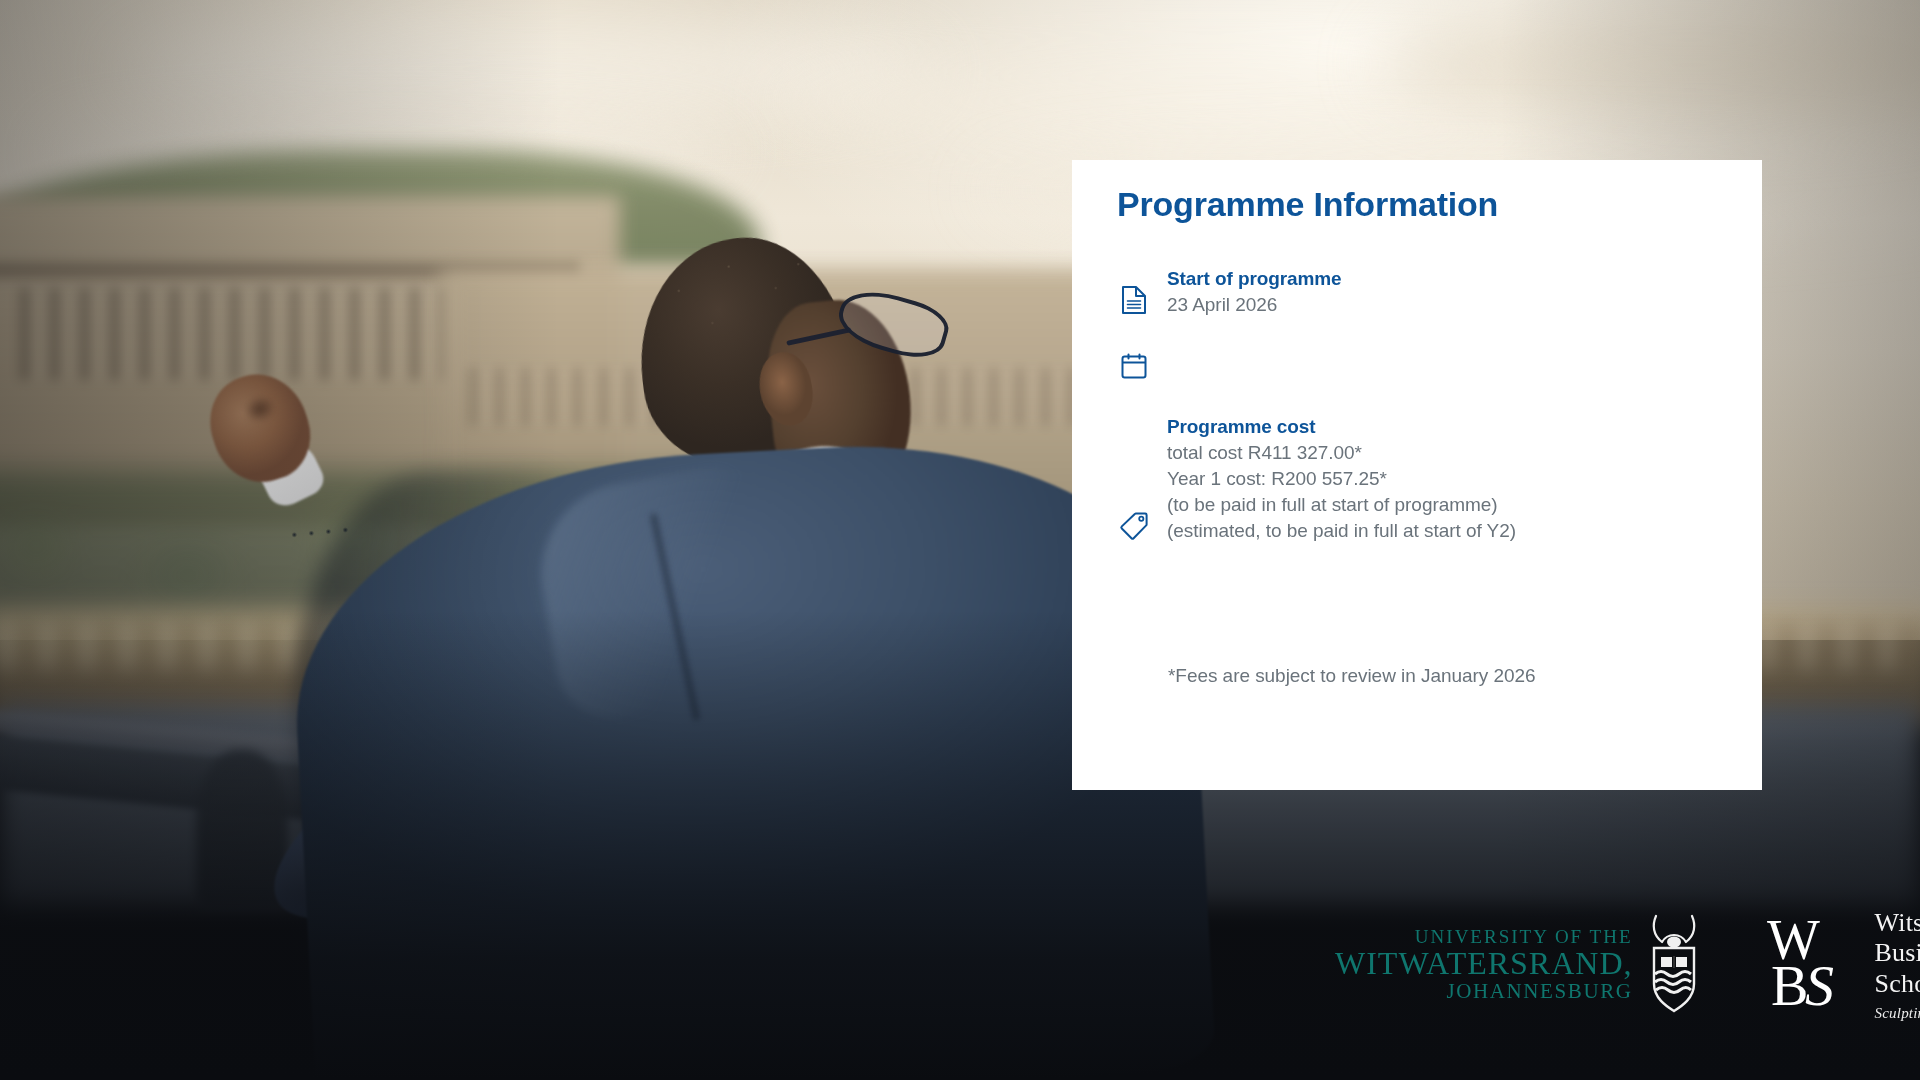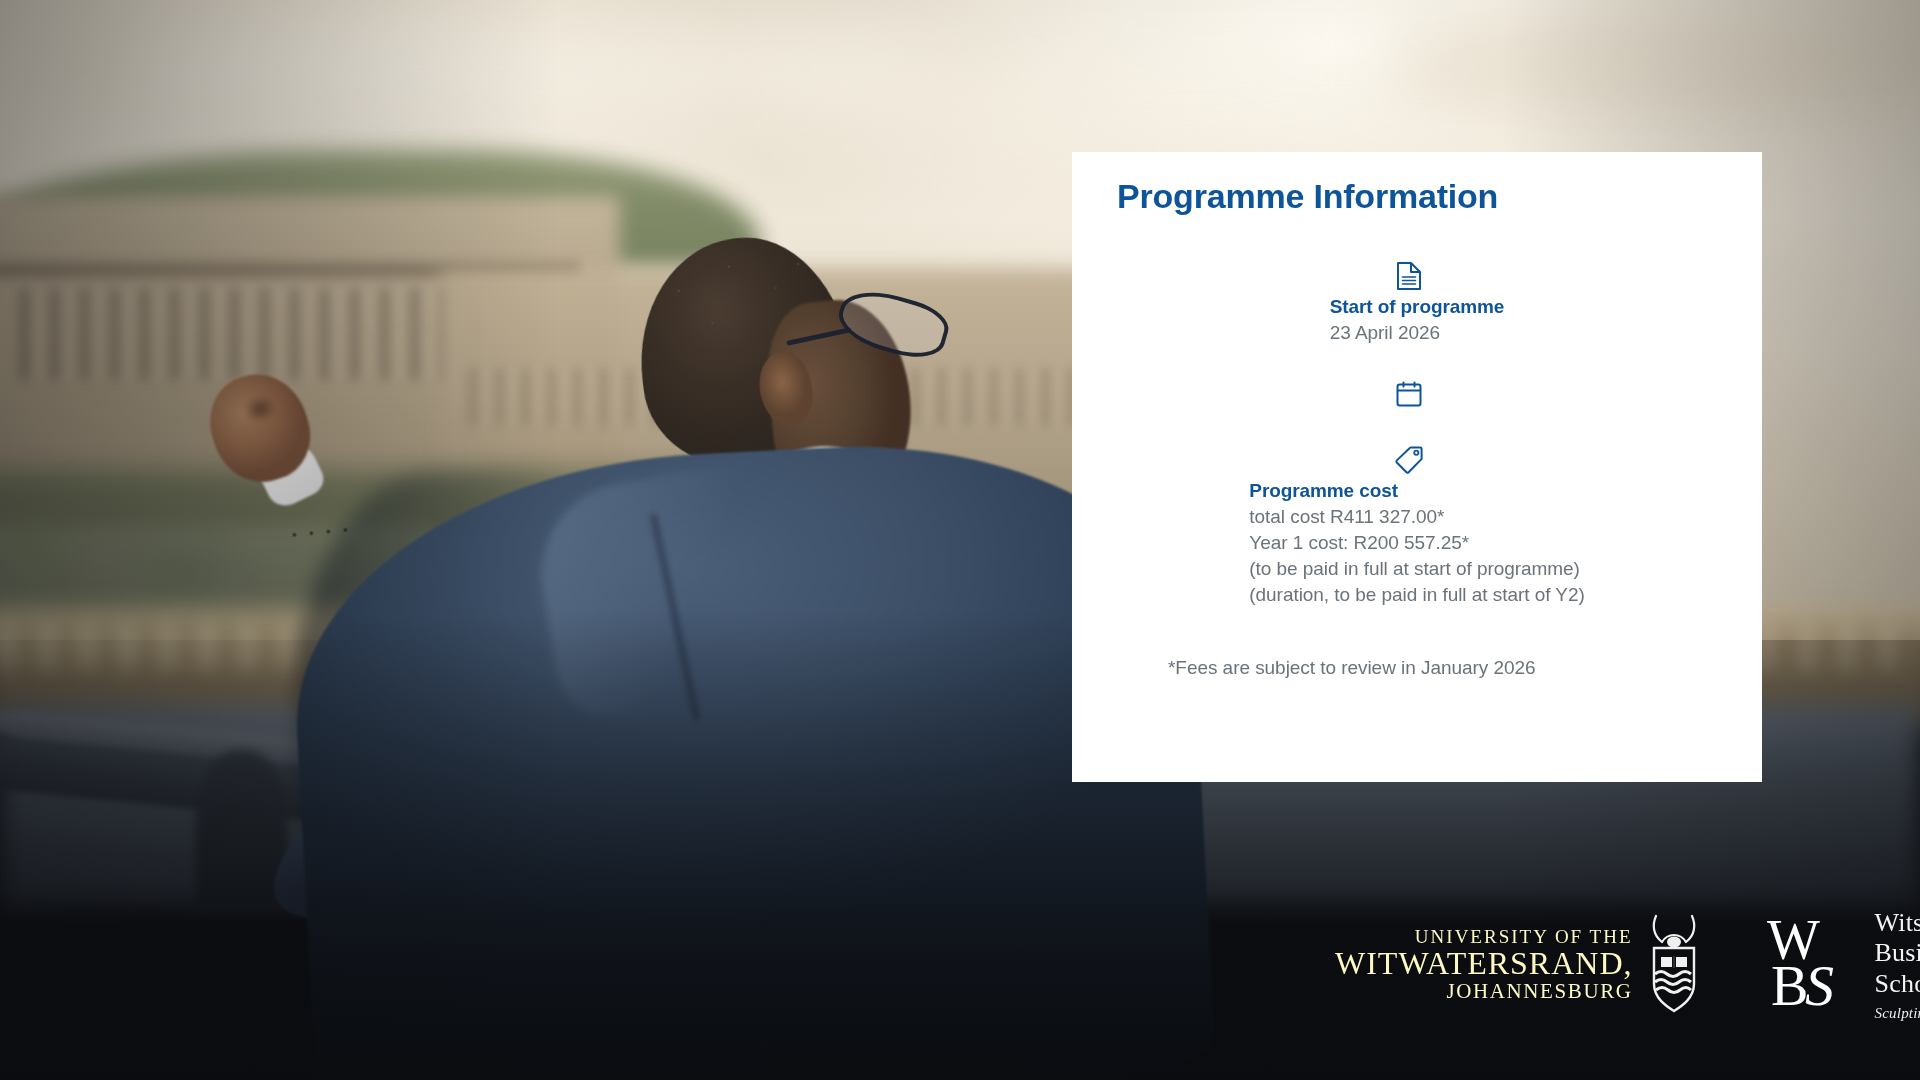--- a/index.html
+++ b/index.html
@@ -251,31 +251,31 @@
     position:absolute; left:0; top:0; width:560px; height:1080px;
     background:linear-gradient(90deg, rgba(10,12,16,.40), rgba(10,12,16,0) 100%);
   }
   .scrimRight {
     position:absolute; right:0; top:0; width:420px; height:1080px;
     background:linear-gradient(270deg, rgba(10,12,16,.30), rgba(10,12,16,0) 100%);
   }
 
   
   .card {
-    position:absolute; left:1072px; top:152px; width:690px; height:630px;
+    position:absolute; left:1072px; top:160px; width:690px; height:630px;
     background:#ffffff;
   }
   .card-title {
     position:absolute; left:45px; top:25px;
     font-size:34px; font-weight:700; letter-spacing:-.2px;
     color:#0d5499;
     white-space:nowrap;
   }
   .items { position:absolute; left:45px; top:105px; width:600px; }
-  .item { position:relative; display:flex; align-items:center; margin-bottom:30px;flex-direction:column; }
+  .item { position:relative; display:flex; align-items:flex-end; margin-bottom:30px; }
   .item-icon {
     width:34px; min-width:34px; height:34px; margin-right:16px; margin-top:2px;
     display:flex; align-items:center; justify-content:center;
   }
   .item-body { padding-top:1px; }
   .item-label {
     font-size:19px; font-weight:700; color:#0d5499;
     line-height:1.35; letter-spacing:-.1px;
   }
   .item-line {
@@ -296,21 +296,21 @@
     margin-top:8px; margin-left:4px;
     color:#ffffff; font-size:19.5px; font-weight:400; letter-spacing:9.4px;
     white-space:nowrap;
   }
 
   .partners {
     position:absolute; left:1335px; top:900px; width:520px; height:130px;
     display:flex; align-items:center;
   }
   .wits { display:flex; align-items:center; }
-  .wits-text { text-align:right; color:#fef9c3; font-family:"Liberation Serif", serif; }
+  .wits-text { text-align:right; color:#0f766e; font-family:"Liberation Serif", serif; }
   .wits-l1 { font-size:19px; letter-spacing:2.0px; line-height:1.06; }
   .wits-l2 { font-size:32px; letter-spacing:1.0px; line-height:1.02; }
   .wits-l3 { font-size:21px; letter-spacing:1.6px; line-height:1.12; }
   .divider {
     width:1px; height:96px; background:rgba(255,255,255,.62);
     margin:0 30px 0 30px;
   }
   .wbs { display:flex; align-items:center; }
   .wbs-mono { width:96px; height:104px; position:relative; margin-right:14px; }
   .wbs-text { color:#f4f4f4; font-family:"Liberation Serif", serif; }
@@ -409,21 +409,21 @@
           <svg width="30" height="30" viewBox="0 0 30 30" fill="none" aria-hidden="true">
             <path d="M16.8 2.6h9.4c.8 0 1.4.6 1.4 1.4v9.4c0 .4-.2.8-.4 1L14.6 27.2c-.6.6-1.5.6-2.1 0L2.8 17.5c-.6-.6-.6-1.5 0-2.1L15.8 3c.3-.2.6-.4 1-.4z" stroke="#0d5499" stroke-width="2" stroke-linejoin="round" fill="none"></path>
             <circle cx="22.3" cy="7.7" r="2.1" stroke="#0d5499" stroke-width="1.8" fill="none"></circle>
           </svg>
         </div>
         <div class="item-body">
           <div class="item-label">Programme cost</div>
           <div class="item-line">total cost R411 327.00*</div>
           <div class="item-line">Year 1 cost:  R200 557.25*</div>
           <div class="item-line">(to be paid in full at start of programme)</div>
-          <div class="item-line">(duration, to be paid in full at start of Y2)</div>
+          <div class="item-line">(estimated, to be paid in full at start of Y2)</div>
         </div>
       </div>
 
     </div>
 
     <div class="footnote">*Fees are subject to review in January 2026</div>
   </div>
 
 
   <div class="partners">

